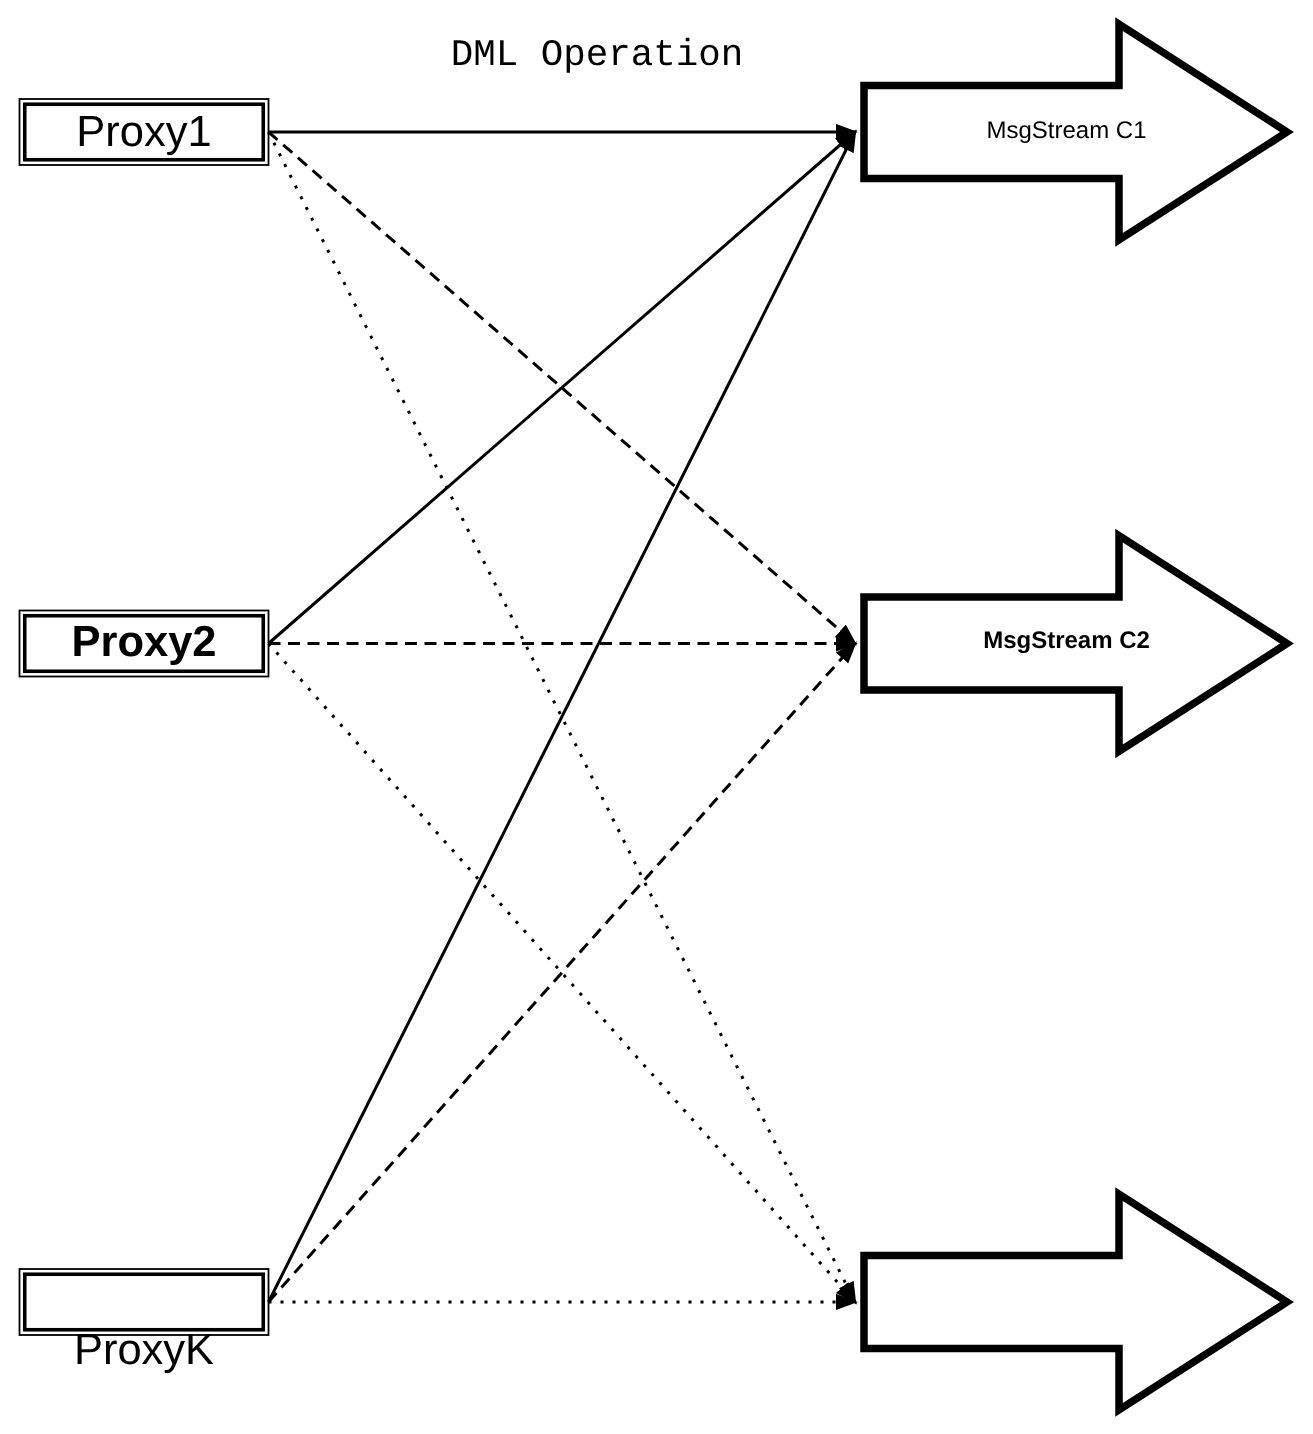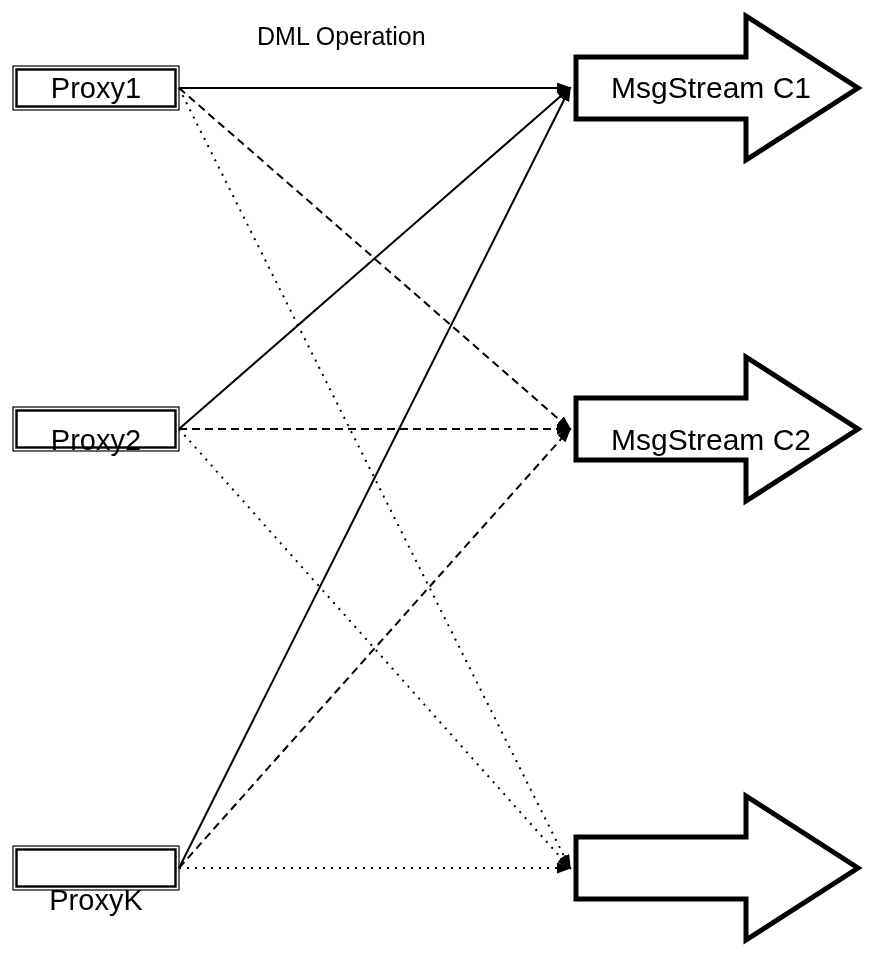--- a/index.html
+++ b/index.html
@@ -21,23 +21,25 @@
     left: 0;
     top: 0;
     width: 875px;
     height: 956px;
   }
   .diagram-title {
     position: absolute;
     left: 257px;
     top: 21px;
     width: 282px;
+    text-align: center;
     font-size: 25px;
     line-height: 31px;
     white-space: nowrap;
+    font-family: Liberation Mono, monospace;
   }
   .proxy-label {
     position: absolute;
     left: 13px;
     width: 166px;
     height: 44px;
     display: flex;
     align-items: center;
     justify-content: center;
     font-size: 29px;
@@ -45,25 +47,25 @@
     text-align: center;
   }
   .stream-label {
     position: absolute;
     left: 580px;
     width: 262px;
     height: 44px;
     display: flex;
     align-items: center;
     justify-content: center;
-    font-size: 30px;
+    font-size: 16px;
     white-space: nowrap;
   }
   .row1 { top: 66px; }
-  .row2 { top: 418px; }
+  .row2 { top: 406px; font-weight: bold; }
   .row3 { top: 846px; margin-top: 32px; }
 </style>
 </head>
 <body>
 
 <div class="canvas">
 
   <svg class="diagram-layer" viewBox="0 0 875 956" xmlns="http://www.w3.org/2000/svg">
     <defs>
       <marker id="arrowhead" markerUnits="userSpaceOnUse" markerWidth="18" markerHeight="14" refX="13" refY="5.5" orient="auto">

